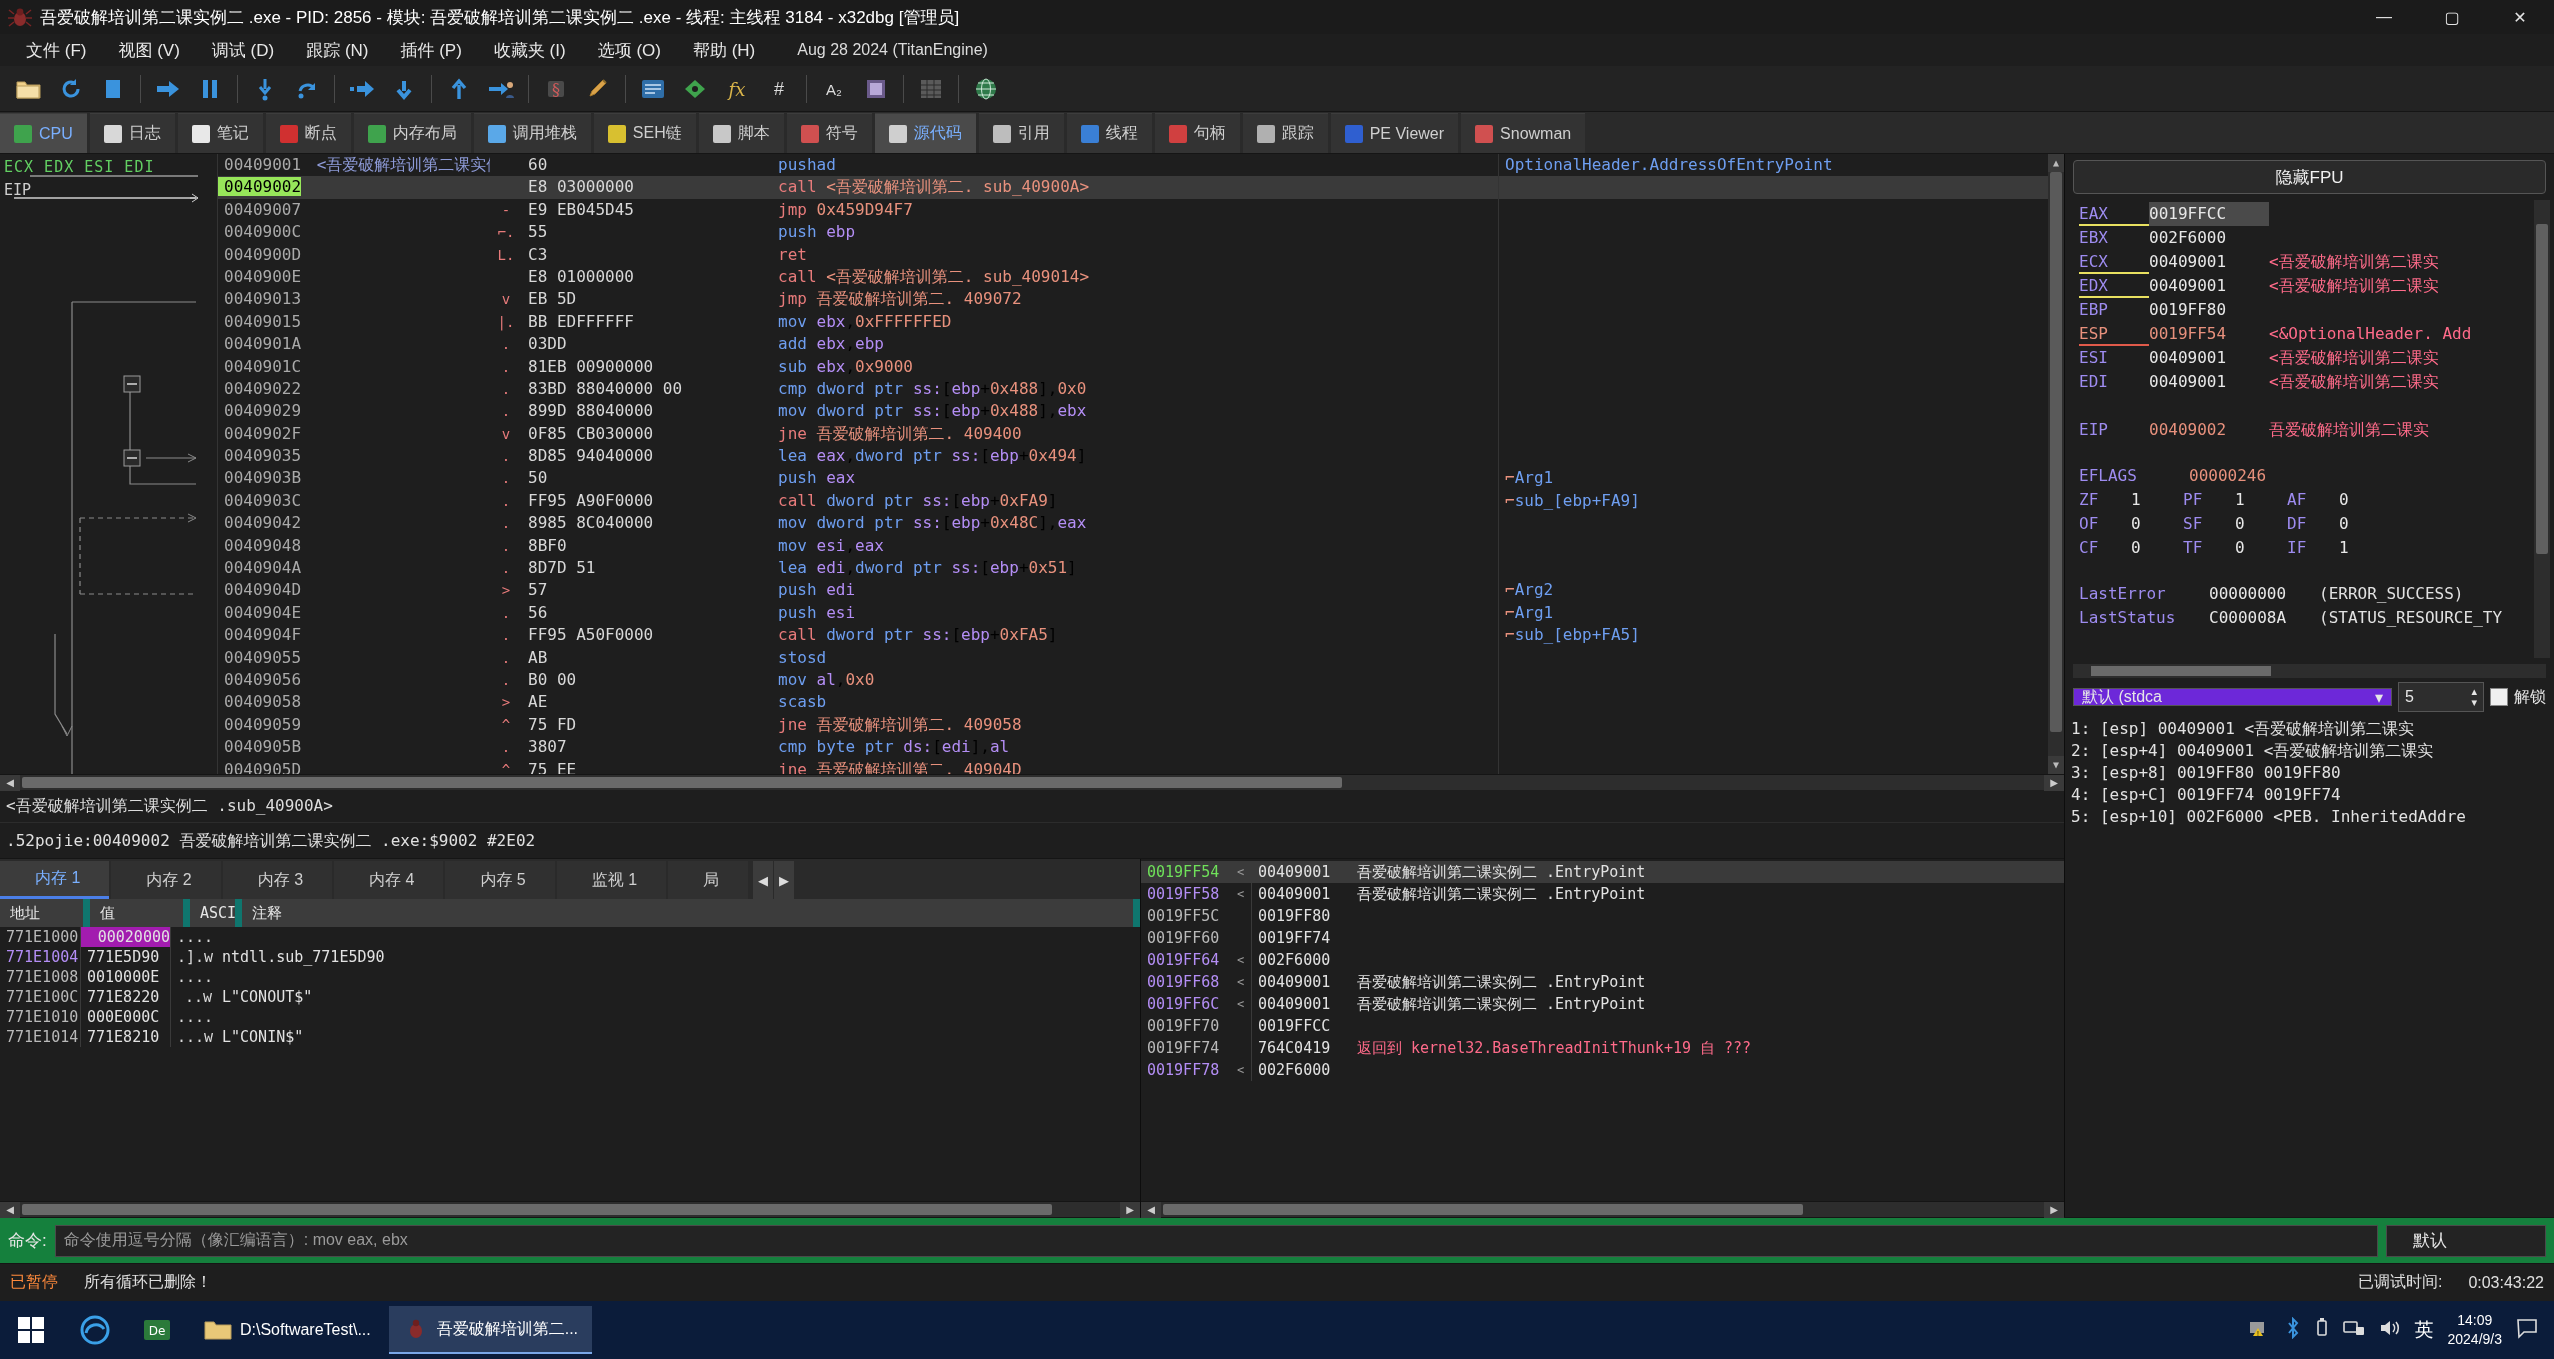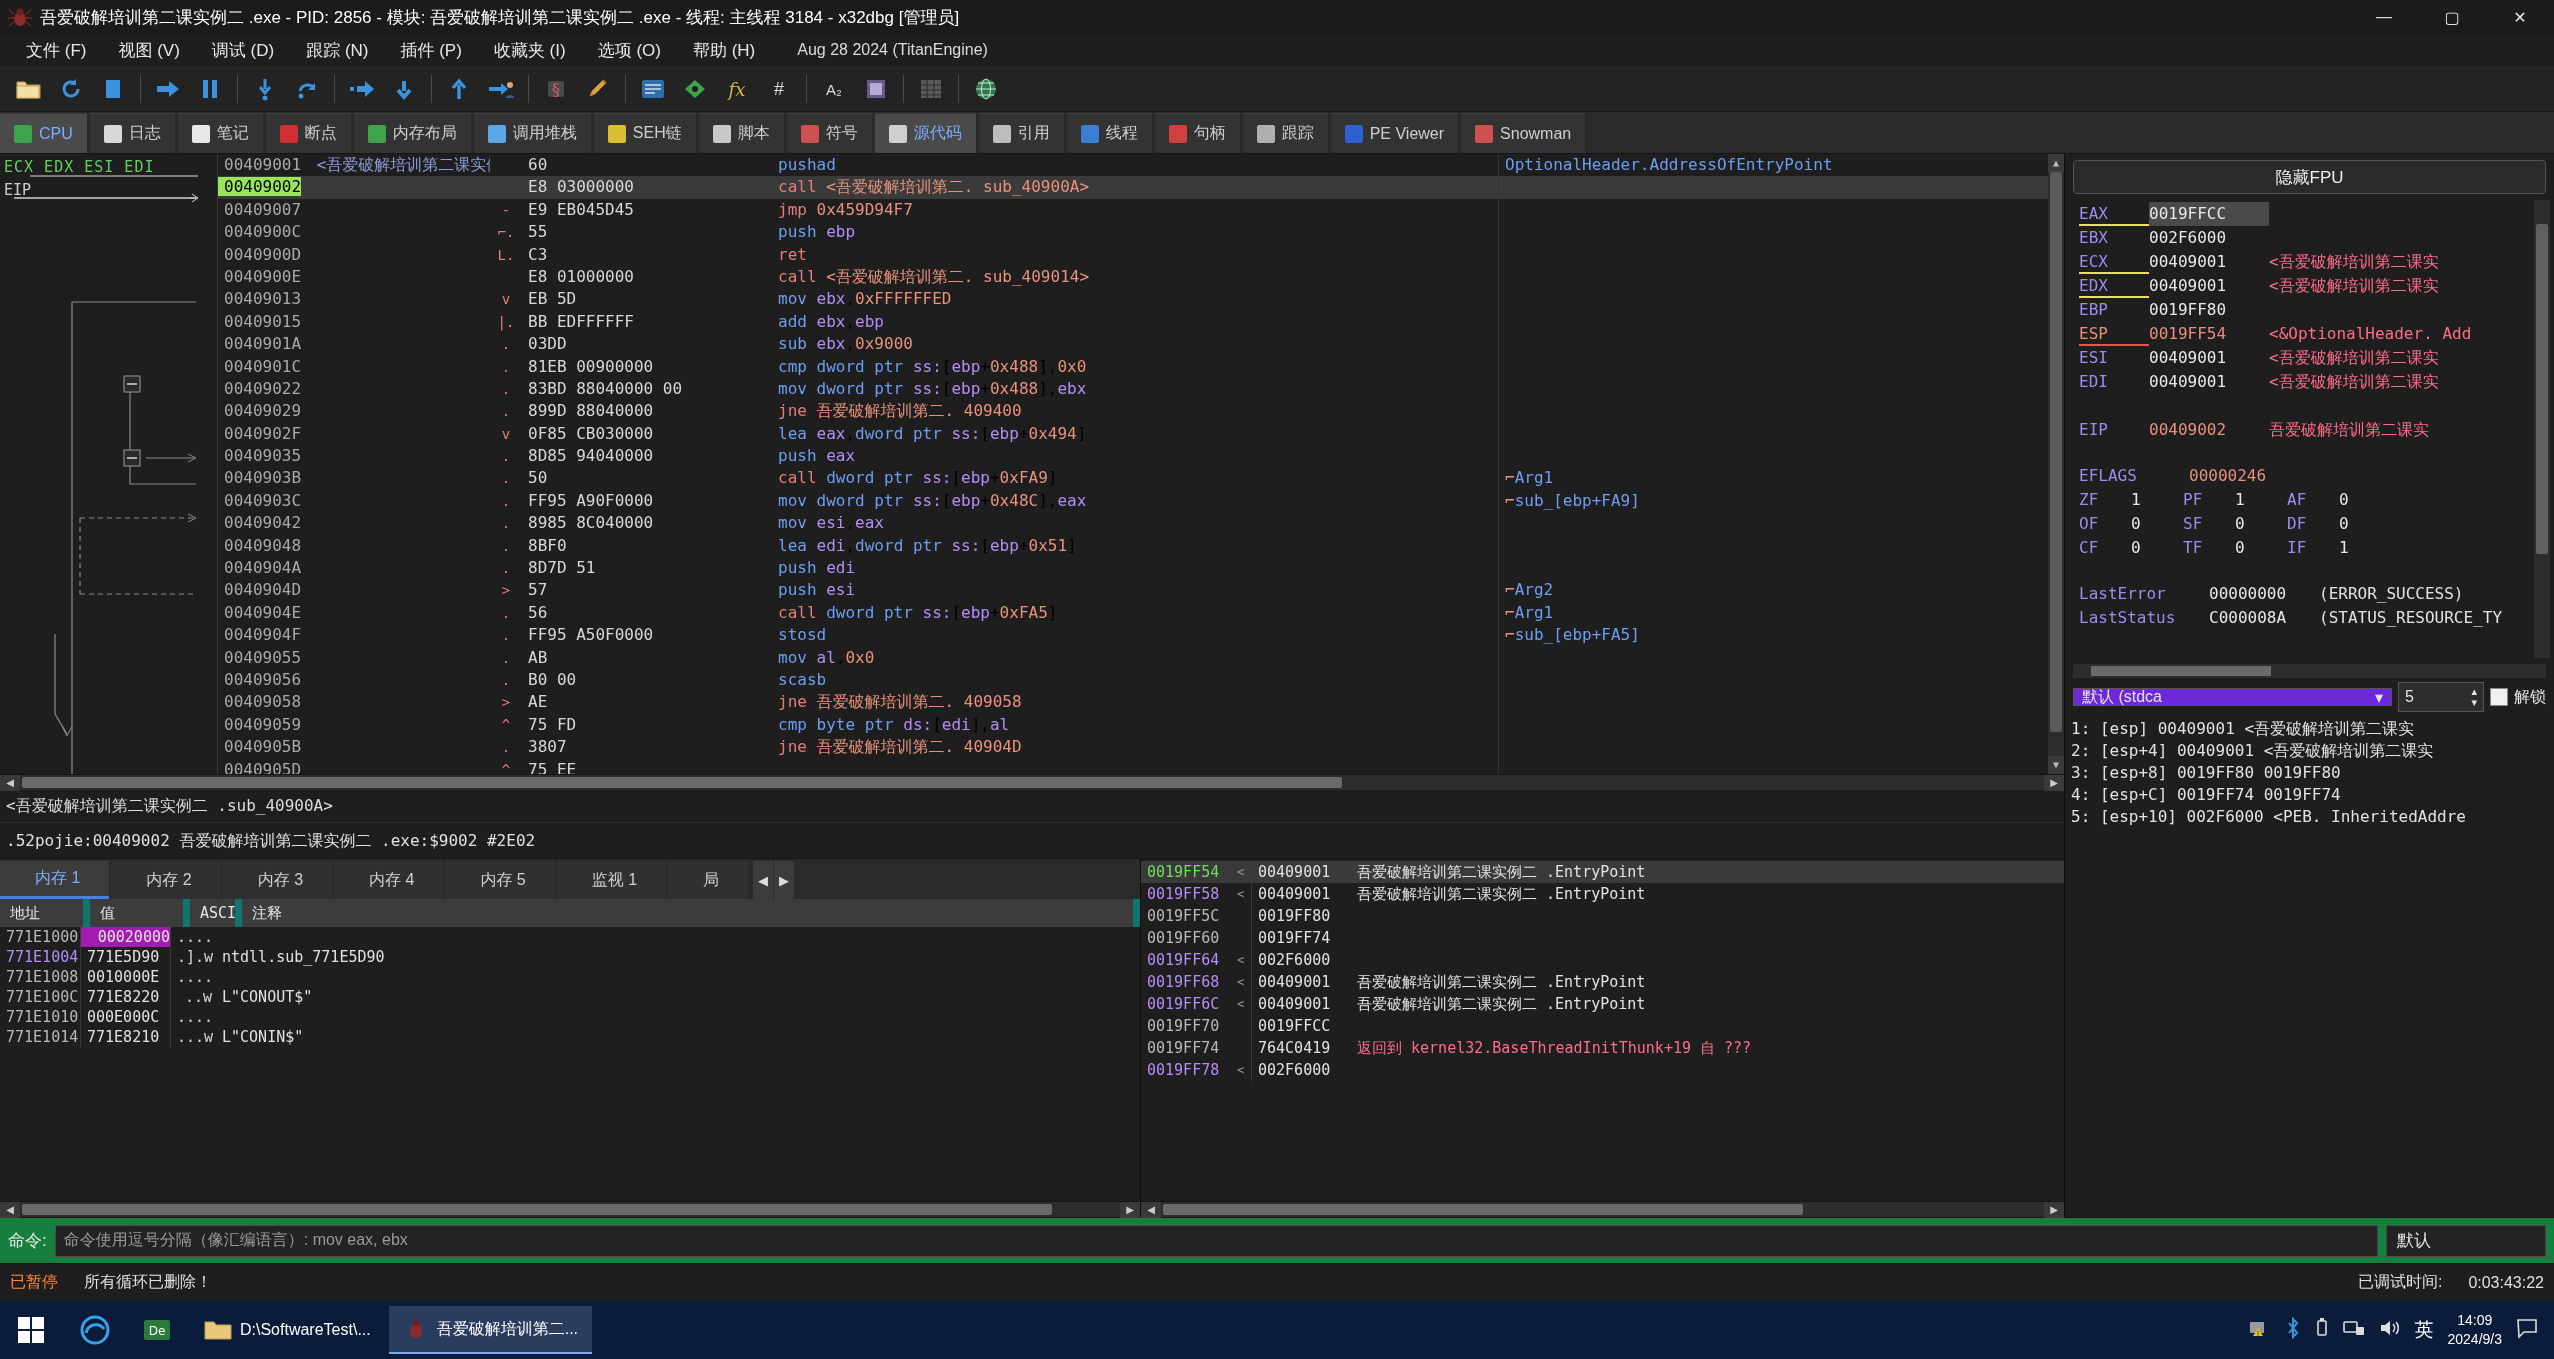--- a/index.html
+++ b/index.html
@@ -166,21 +166,21 @@
     color:#e2e2e2; padding:2px 0 0 6px; overflow:hidden; min-height:0; }
   .argrow { height:22px; line-height:22px; white-space:nowrap; overflow:hidden; }
 
   
   .cmdbar { height:46px; background:#15803d; display:flex; align-items:center; flex:none;
     border-top:1px solid #151515; gap:8px; padding:0 8px; }
   .cmdlabel { color:#e6e6e6; font-size:17px; white-space:nowrap; }
   .cmdinput { flex:1; height:32px; background:#232323; border:1px solid #4a4a4a;
     color:#9a9a9a; font-size:16px; display:flex; align-items:center; padding:0 8px; }
   .cmdsel { width:160px; height:32px; background:#232323; border:1px solid #4a4a4a;
-    color:#e6e6e6; font-size:17px; display:flex; align-items:center; padding:0 10px; }
+    color:#e6e6e6; font-size:17px; display:flex; align-items:center; padding:0 26px; }
 
   .statusbar { height:38px; background:#1e1e1e; display:flex; align-items:center;
     flex:none; color:#e0e0e0; font-size:16px; gap:26px; padding:0 10px;
     border-top:1px solid #151515; }
   .st-paused { color:#ff8a3c; }
   .st-spacer { flex:1; }
 
   
   .taskbar { height:58px; background:#0b1c3a; display:flex; align-items:center; flex:none; }
   .tb-start { width:62px; height:58px; display:flex; align-items:center; justify-content:center; }
@@ -545,20 +545,21 @@
             <div class="row"><span class="bytes">3807</span></div>
             <div class="row"><span class="bytes">75 EE</span></div>
           </div>
         <div class="col-ins" id="col-ins">
             <div class="row"><span class="ins"><span class="mn">pushad</span></span></div>
             <div class="row cur sel"><span class="ins"><span class="mn2">call</span> <span class="op">&lt;吾爱破解培训第二. sub_40900A&gt;</span></span></div>
             <div class="row"><span class="ins"><span class="mn2">jmp</span> <span class="op">0x459D94F7</span></span></div>
             <div class="row"><span class="ins"><span class="mn">push</span> <span class="reg">ebp</span></span></div>
             <div class="row"><span class="ins"><span class="mn2">ret</span></span></div>
             <div class="row"><span class="ins"><span class="mn2">call</span> <span class="op">&lt;吾爱破解培训第二. sub_409014&gt;</span></span></div>
+            <div class="row"><span class="ins"><span class="mn2">jmp</span> <span class="op">吾爱破解培训第二. 409072</span></span></div>
             <div class="row"><span class="ins"><span class="mn">mov</span> <span class="reg">ebx</span>,<span class="op">0xFFFFFFED</span></span></div>
             <div class="row"><span class="ins"><span class="mn">add</span> <span class="reg">ebx</span>,<span class="reg">ebp</span></span></div>
             <div class="row"><span class="ins"><span class="mn">sub</span> <span class="reg">ebx</span>,<span class="op">0x9000</span></span></div>
             <div class="row"><span class="ins"><span class="mn">cmp</span> <span class="mn">dword ptr</span> <span class="reg">ss:</span>[<span class="reg">ebp</span>+<span class="op">0x488</span>],<span class="op">0x0</span></span></div>
             <div class="row"><span class="ins"><span class="mn">mov</span> <span class="mn">dword ptr</span> <span class="reg">ss:</span>[<span class="reg">ebp</span>+<span class="op">0x488</span>],<span class="reg">ebx</span></span></div>
             <div class="row"><span class="ins"><span class="mn2">jne</span> <span class="op">吾爱破解培训第二. 409400</span></span></div>
             <div class="row"><span class="ins"><span class="mn">lea</span> <span class="reg">eax</span>,<span class="mn">dword ptr</span> <span class="reg">ss:</span>[<span class="reg">ebp</span>+<span class="op">0x494</span>]</span></div>
             <div class="row"><span class="ins"><span class="mn">push</span> <span class="reg">eax</span></span></div>
             <div class="row"><span class="ins"><span class="mn2">call</span> <span class="mn">dword ptr</span> <span class="reg">ss:</span>[<span class="reg">ebp</span>+<span class="op">0xFA9</span>]</span></div>
             <div class="row"><span class="ins"><span class="mn">mov</span> <span class="mn">dword ptr</span> <span class="reg">ss:</span>[<span class="reg">ebp</span>+<span class="op">0x48C</span>],<span class="reg">eax</span></span></div>

